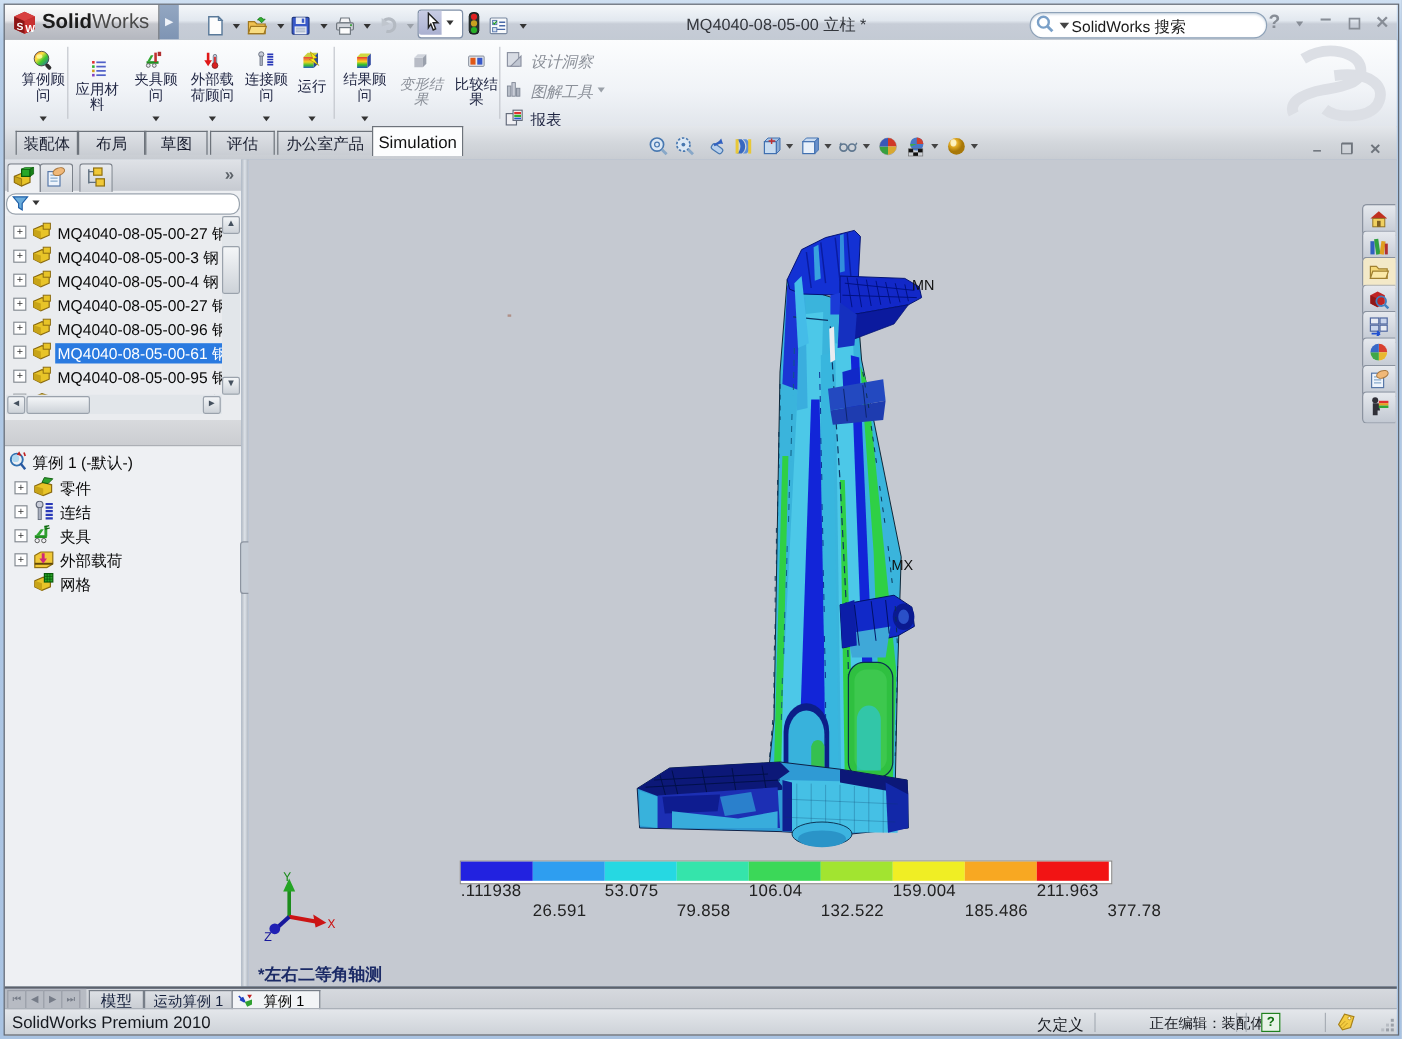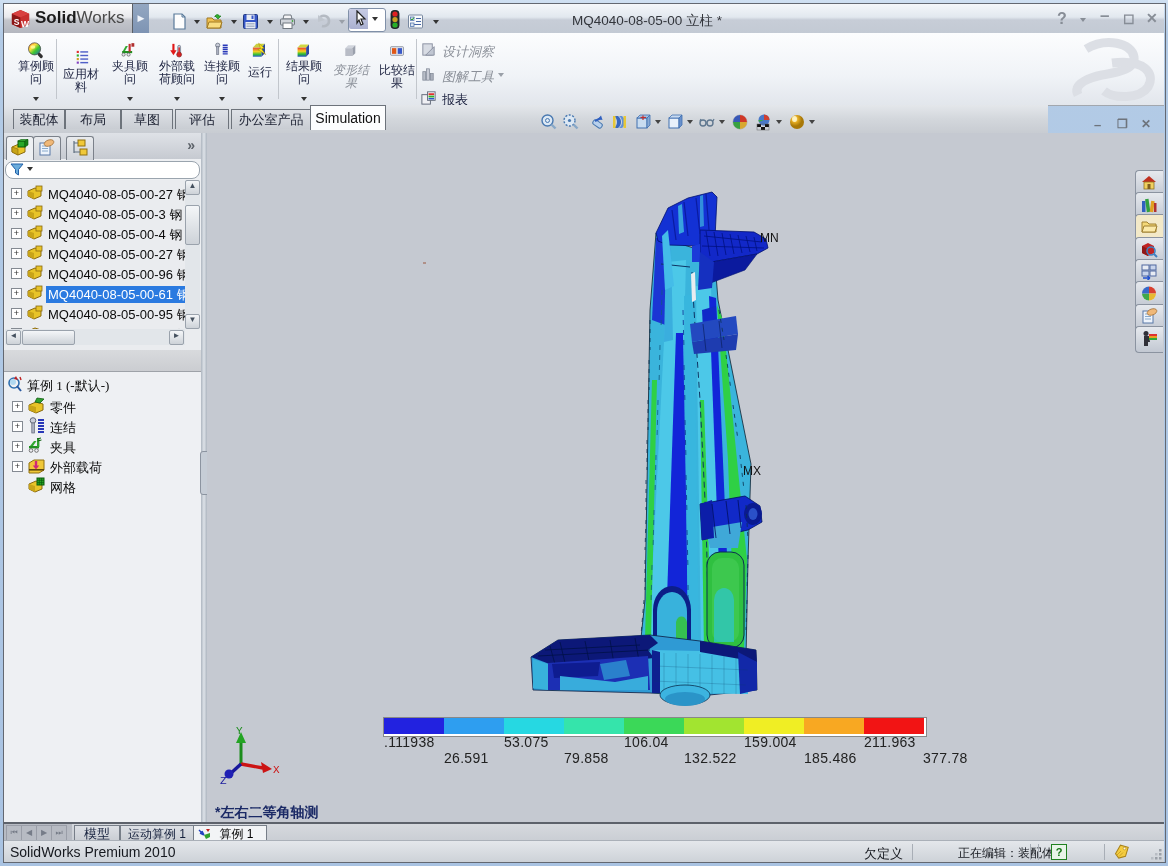--- a/index.html
+++ b/index.html
@@ -35,21 +35,21 @@
 .rbtn{position:absolute;top:2px;width:48px;height:68px;text-align:center;}
 .rbtn .ric{position:absolute;left:50%;margin-left:-10px;top:6px;width:20px;height:20px;}
 .rbtn .rlb{position:absolute;left:50%;top:25px;width:56px;margin-left:-28px;font-size:12px;line-height:13px;color:#1d2340;}
 .rbtn .rdd{position:absolute;left:50%;margin-left:-3px;top:62px;width:0;height:0;border-left:3px solid transparent;border-right:3px solid transparent;border-top:4px solid #333;}
 .rsep{position:absolute;top:6px;width:1px;height:60px;background:#c2c6cc;}
 .rrow{position:absolute;height:18px;font-size:13px;color:#1d2340;}
 .rrow .ric2{position:absolute;left:0;top:0;width:17px;height:17px;}
 .rrow .rt{position:absolute;left:22px;top:2px;white-space:nowrap;}
 .grayt{color:#8a8f98 !important;font-style:italic;}
 
-#tabband{position:absolute;left:4px;top:105px;width:1044px;height:28px;
+#tabband{position:absolute;left:4px;top:105px;width:1160px;height:28px;
  background:linear-gradient(180deg,#e4e7eb 0%,#d3d7dc 50%,#c8ccd2 100%);border-bottom:1px solid #b2b7be;}
 .ctab{position:absolute;top:4px;height:19px;background:linear-gradient(180deg,#dfe2e7,#c9cdd3);
  border:1px solid #6d737b;border-bottom:none;font-size:13px;color:#1a1f30;text-align:center;line-height:19px;}
 .ctab.active{top:0px;height:24px;background:#fcfdfe;line-height:24px;font-size:14px;color:#111;}
 .hico{position:absolute;top:8px;width:18px;height:18px;}
 .hdd{position:absolute;top:15px;width:0;height:0;border-left:3px solid transparent;border-right:3px solid transparent;border-top:4px solid #444;}
 .mdict{position:absolute;top:12px;font-size:13px;font-weight:bold;color:#6e747c;}
 
 #leftpanel{position:absolute;left:4px;top:133px;width:197px;height:689px;background:#edeff2;}
 #lp-tabstrip{position:absolute;left:0;top:0;width:197px;height:26px;background:linear-gradient(180deg,#dfe2e7,#c6cad1);}
@@ -159,20 +159,28 @@
       </svg>
   <svg class="tbicon" style="left:403px;" viewBox="0 0 17 17">
         <rect x="1.5" y="2" width="14" height="13" rx="1" fill="#f8fafc" stroke="#7888a0" stroke-width="1"></rect>
         <rect x="3.5" y="4" width="3.5" height="3.5" fill="#d8e4f0" stroke="#5878b0" stroke-width="0.8"></rect>
         <path d="M4 5.8 L5 7 L7 4.5" stroke="#20a020" stroke-width="1" fill="none"></path>
         <path d="M9 5.5 H14 M9 8.5 H14 M4 11.5 H14" stroke="#4868a8" stroke-width="1.2"></path>
         <rect x="3.5" y="10" width="3.5" height="3.5" fill="#d8e4f0" stroke="#5878b0" stroke-width="0.8"></rect>
       </svg>
   <div class="dd" style="left:429px;"></div>
   <div id="doctitle">MQ4040-08-05-00 立柱 *</div>
+  <div id="search">
+   <svg class="mag" viewBox="0 0 16 16">
+          <circle cx="6.5" cy="6.5" r="4.5" fill="none" stroke="#7aa0c8" stroke-width="2"></circle>
+          <line x1="10" y1="10" x2="14" y2="14" stroke="#7aa0c8" stroke-width="2.4"></line>
+        </svg>
+   <div class="sdd"></div>
+   <div class="stxt">SolidWorks 搜索</div>
+  </div>
   <div class="winctl" style="left:1053px;font-size:16px;">?</div>
   <div class="dd" style="left:1076px;top:14px;border-top-color:#878d96;"></div>
   <div class="winctl" style="left:1096px;top:2px;font-size:17px;">–</div>
   <div class="winctl" style="left:1119px;font-size:14px;">◻</div>
   <div class="winctl" style="left:1142px;font-size:14px;">✕</div>
  </div>
 
  <div id="ribbon">
   <div class="rbtn" style="left:8px;">
    <svg class="ric" viewBox="0 0 28 28">
@@ -526,21 +534,21 @@
   <div id="studysep"></div>
   <div id="studytree">
    <div class="srow" style="top:2px;">
           <svg class="ticon" style="left:2px;" viewBox="0 0 18 17">
             <circle cx="8" cy="8" r="5" fill="none" stroke="#3070b0" stroke-width="1.6"></circle>
             <circle cx="7" cy="7" r="3" fill="#b0d8f0"></circle>
             <line x1="11" y1="11" x2="15" y2="16" stroke="#2858a0" stroke-width="2"></line>
             <path d="M10 1 L12 5 L8 4 Z" fill="#c02020"></path>
             <path d="M14 2 L15 5" stroke="#c02020" stroke-width="1.4"></path>
           </svg>
-          <div class="ttext" style="left:23px;font-family:Liberation Serif, serif;">算例 1 (-默认-)</div>
+          <div class="ttext" style="left:23px;">算例 1 (-默认-)</div>
         </div>
    <div class="srow" style="top:24px;">
           <div class="plus">+</div>
           <svg class="ticon" viewBox="0 0 18 17">
             <polygon points="1,8 8,5 15,7 15,13 8,16 1,13" fill="#e8c428" stroke="#8a6a10" stroke-width="1"></polygon>
             <polygon points="1,8 8,10 8,16 1,13" fill="#c8a418"></polygon>
             <polygon points="9,1 16,2 12,6 7,5" fill="#30a030" stroke="#106010" stroke-width="0.8"></polygon>
           </svg>
           <div class="ttext">零件</div>
         </div>

